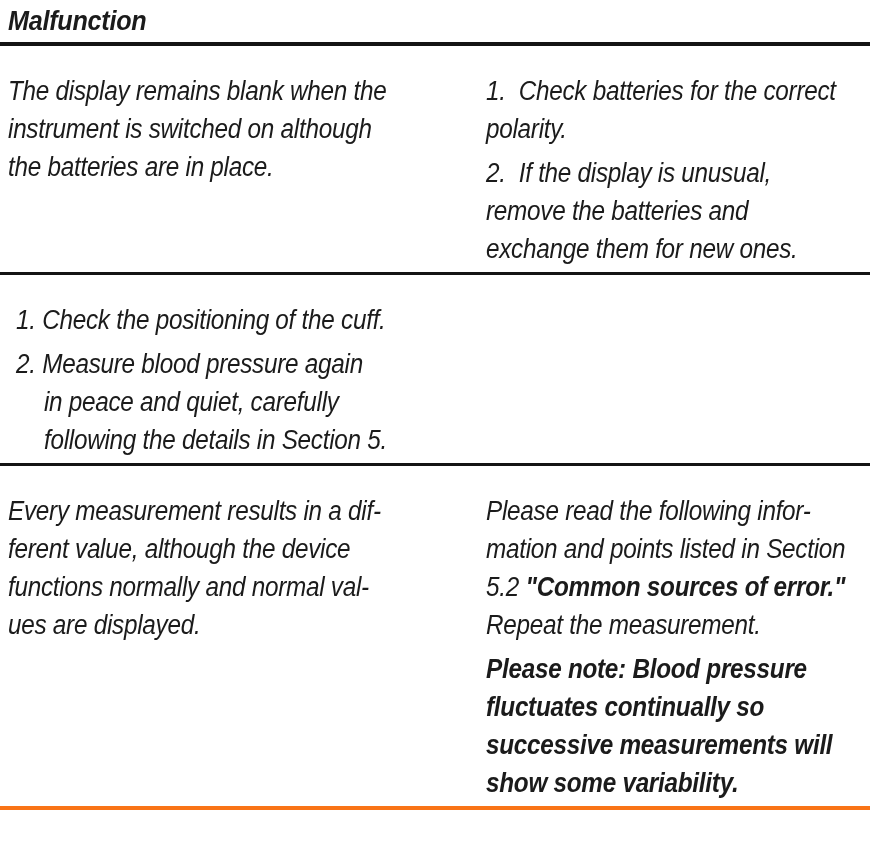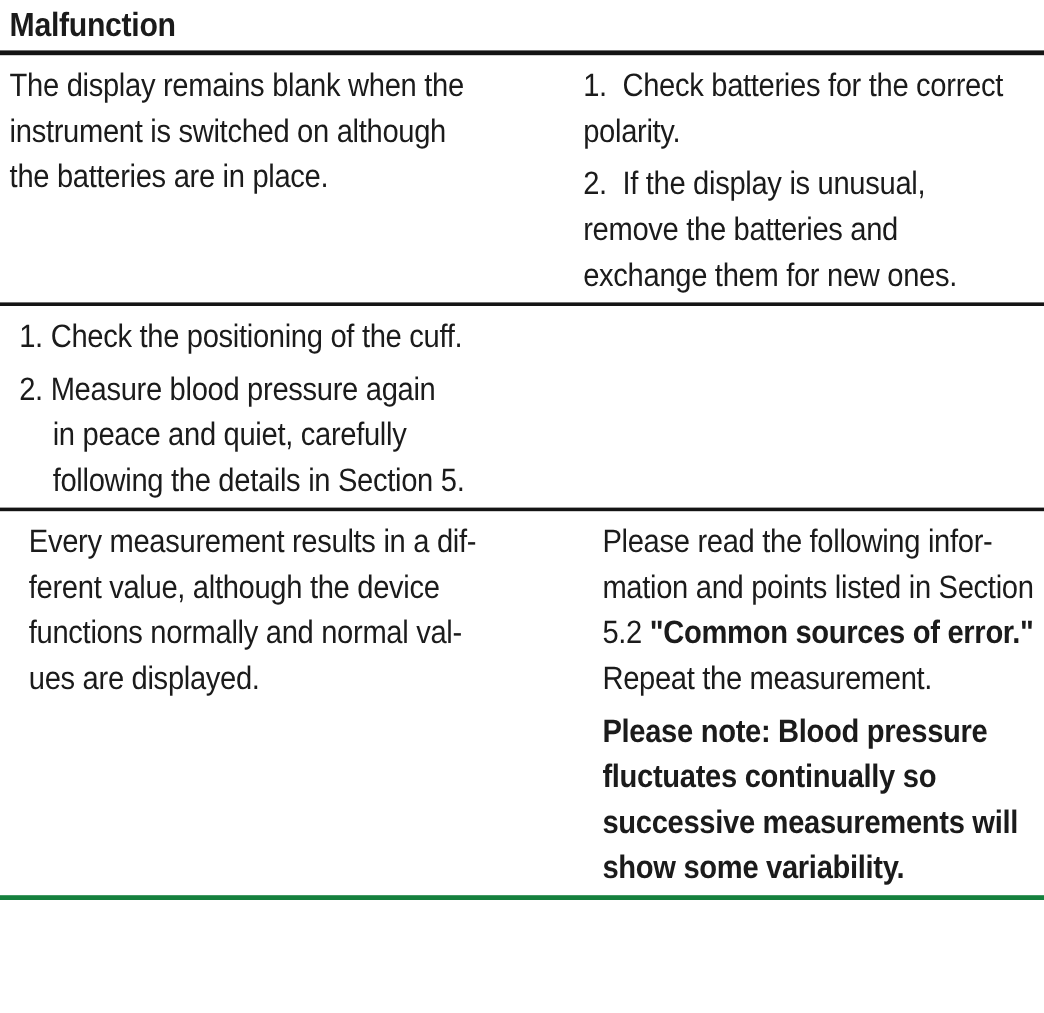--- a/index.html
+++ b/index.html
@@ -12,20 +12,21 @@
     font-family: "Liberation Sans", sans-serif;
     color: #1b1b1b;
   }
   .page {
     width: 870px;
     height: 844px;
     box-sizing: border-box;
   }
   .tbl {
     width: 870px;
+    font-style: italic;
   }
   
   .header-row {
     display: flex;
     border-bottom: 4px solid #141414;
     padding: 4px 0 4px 0;
   }
   .hcell {
     font-weight: bold;
     font-size: 28px;
@@ -50,24 +51,24 @@
     padding-right: 2px;
   }
   .hcell.remedy-head {
     margin-left: 14px;
   }
   
   .row {
     display: flex;
     border-bottom: 3px solid #141414;
     padding: 6px 0 4px 0;
+    margin-top: 20px;
   }
   .row:last-child {
-    border-bottom: 4px solid #15803d;
-    padding-left: 16px;
+    border-bottom: 4px solid #f97316;
   }
   .block + .block {
     margin-top: 6px;
   }
   .line {
     font-size: 27px;
     line-height: 38px;
     letter-spacing: -0.3px;
     white-space: pre;
     transform: scaleX(0.9);

